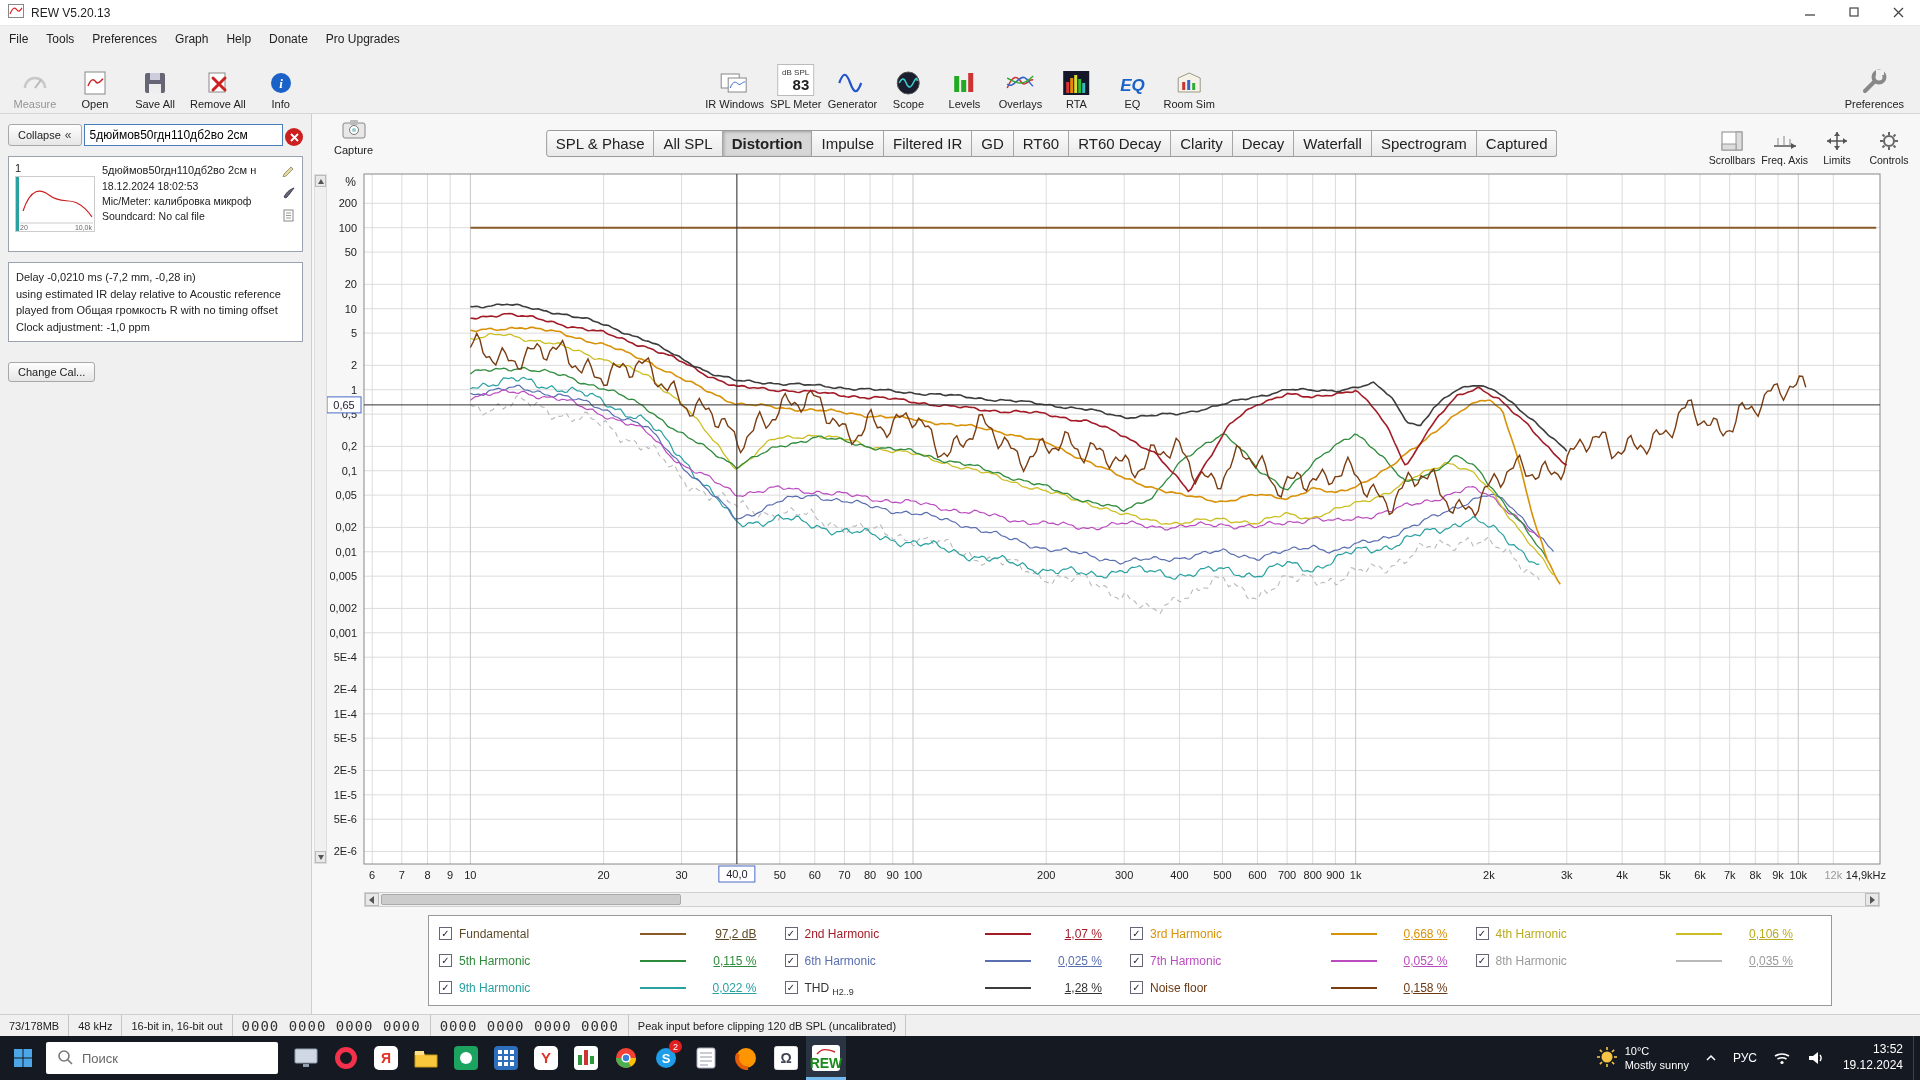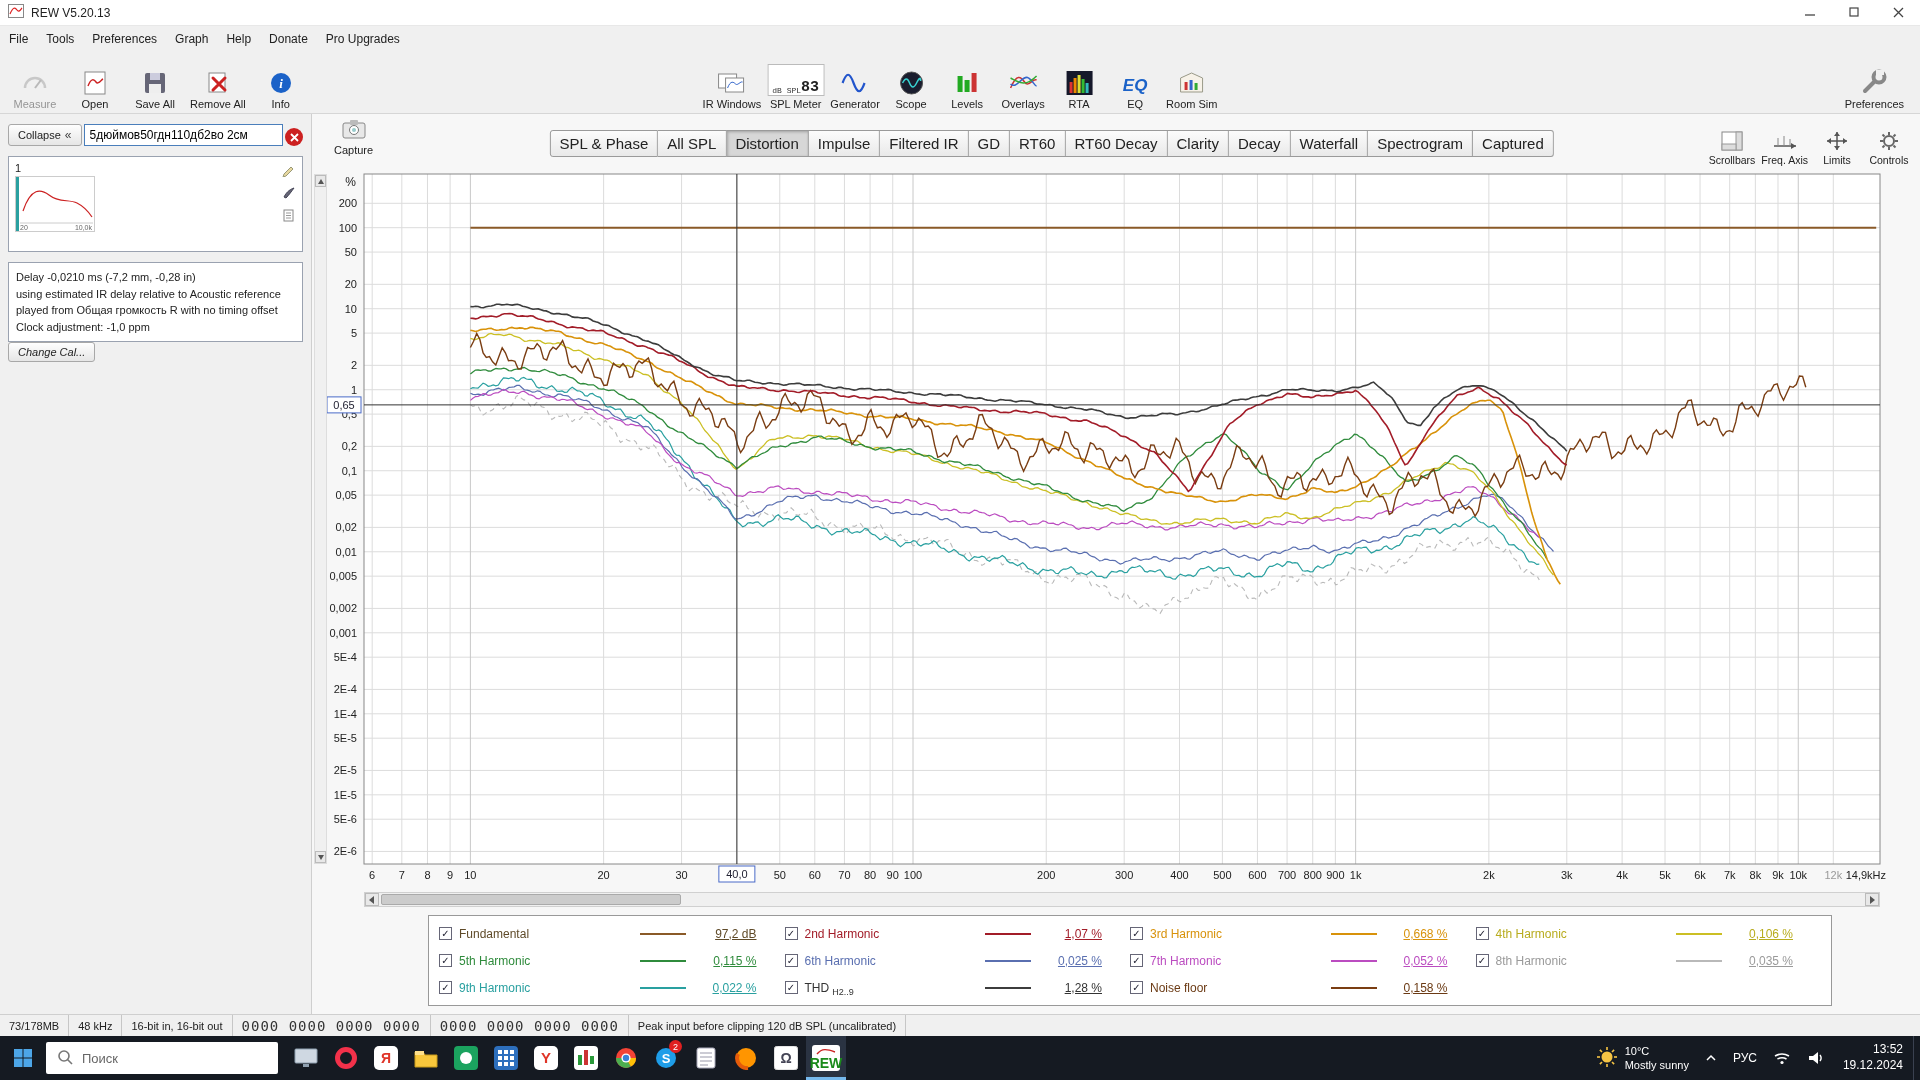--- a/index.html
+++ b/index.html
@@ -16,21 +16,21 @@
   .menu-item { padding:4px 9px; cursor:default; }
 
   
   .toolbar { height:64px; background:#f0f0f0; border-bottom:1px solid #d6d6d6; position:relative; display:flex; align-items:center; flex:0 0 auto;}
   .tb-group-left { display:flex; gap:10px; padding-left:10px; }
   .tb-group-center { position:absolute; left:50%; transform:translateX(-50%); display:flex; gap:6px; }
   .tb-group-right { margin-left:auto; padding-right:16px; }
   .tb-btn { display:flex; flex-direction:column; align-items:center; justify-content:flex-end; gap:2px; font-size:11px; color:#222; min-width:50px; height:56px; }
   .tb-btn .ticon { height:32px; display:flex; align-items:flex-end; justify-content:center; }
   .tb-btn.disabled { opacity:.45; }
-  .spl-box { display:flex; align-items:center; border:1px solid #bbb; background:#fff; padding:0 4px; line-height:1;font-family:Liberation Mono, monospace; }
+  .spl-box { display:flex; flex-direction:column; align-items:center; border:1px solid #bbb; background:#fff; padding:0 4px; line-height:1; }
   .spl-top { font-size:8px; color:#333; padding-top:2px;}
   .spl-val { font-size:15px; font-weight:bold; }
   .eq-glyph { color:#1b62c8; font-weight:bold; font-size:17px; font-style:italic; }
 
   
   .main { flex:1; display:flex; min-height:0; }
   .sidebar { width:312px; background:#f0f0f0; border-right:1px solid #cfcfcf; padding:10px 8px; flex:0 0 auto;}
   .side-row { display:flex; align-items:flex-end; gap:2px; }
   button.std { background:linear-gradient(#fefefe,#e6e6e6); border:1px solid #a8a8a8; border-radius:3px; font-size:11px; padding:3px 9px; color:#222; font-family:"Liberation Sans",sans-serif;}
   .collapse-btn { display:flex; align-items:center; gap:4px; }
@@ -44,31 +44,31 @@
   .thumb { width:80px; height:56px; border:1px solid #ccc; position:relative; background:#fff; }
   .thumb-strip { position:absolute; left:0; top:0; width:3px; height:100%; background:#2aa0a0; }
   .t-min,.t-max { position:absolute; bottom:0; font-size:7px; color:#666; }
   .t-min { left:4px; } .t-max { right:2px; }
   .meas-lines { font-size:10.5px; line-height:1.45; padding-top:1px; min-width:0;}
   .meas-title { font-size:11px; white-space:nowrap; overflow:hidden;}
   .meas-sub { color:#222; white-space:nowrap; overflow:hidden;}
   .meas-icons { margin-left:auto; display:flex; flex-direction:column; gap:4px; align-items:center; }
 
   .info-box { background:#fff; border:1px solid #9aa2b0; margin-top:10px; padding:6px 7px; font-size:11px; line-height:1.5; }
-  .change-cal { margin-top:0;font-style:italic; }
+  .change-cal { margin-top:20px; }
 
   
   .graph-area { flex:1; background:#f7f7f7; position:relative; display:flex; flex-direction:column; min-width:0;}
   .graph-top { height:56px; position:relative; flex:0 0 auto;}
   .capture-btn { position:absolute; left:22px; top:4px; display:flex; flex-direction:column; align-items:center; gap:2px; font-size:11px; }
   .tabs { position:absolute; left:46%; top:16px; transform:translateX(-50%); display:flex; }
   .tab { border:1px solid #9a9a9a; border-left:none; background:linear-gradient(#fcfcfc,#e9e9e9); font-size:15px; padding:4px 9px; white-space:nowrap; }
   .tab:first-child { border-left:1px solid #9a9a9a; border-radius:3px 0 0 3px; }
   .tab:last-child { border-radius:0 3px 3px 0; }
-  .tab.active { background:#d7d7d7; box-shadow:inset 1px 1px 3px rgba(0,0,0,.25); }
+  .tab.active { background:#d7d7d7; box-shadow:inset 1px 1px 3px rgba(0,0,0,.25);font-weight:bold; }
   .graph-right-btns { position:absolute; right:8px; top:2px; display:flex; gap:6px; }
   .graph-right-btns .tb-btn { min-width:46px; height:50px; font-size:10.5px; }
   .chart-wrap { position:relative; height:720px; flex:0 0 auto;}
   #chart-svg { position:absolute; left:0; top:0; }
 
   .v-scroll { position:absolute; left:2px; top:60px; width:13px; height:690px; background:#f0f0f0; border:1px solid #ddd; }
   .v-arr { position:absolute; left:0; width:11px; height:12px; background:#e8e8e8; border:1px solid #bbb; }
   .v-arr.up { top:0; } .v-arr.down { bottom:0; }
   .v-arr::after { content:''; position:absolute; left:2px; border-left:3px solid transparent; border-right:3px solid transparent; }
   .v-arr.up::after { top:3px; border-bottom:5px solid #555; }
@@ -320,20 +320,26 @@
           <div class="meas-num">1</div>
           <div class="thumb">
             <span class="thumb-strip"></span>
             <svg width="78" height="54" viewBox="0 0 78 54" style="position:absolute;left:1px;top:0">
               <path d="M6 34 C14 10 24 12 32 18 C42 26 52 22 60 26 C66 29 71 34 75 40" stroke="#c22" fill="none" stroke-width="1.2"></path>
               <line x1="3" y1="46" x2="76" y2="46" stroke="#ccc"></line>
             </svg>
             <span class="t-min">20</span>
             <span class="t-max">10,0k</span>
           </div>
+        </div>
+        <div class="meas-lines">
+          <div class="meas-title">5дюймов50гдн110дб2во 2см н</div>
+          <div class="meas-sub">18.12.2024 18:02:53</div>
+          <div class="meas-sub">Mic/Meter: калибровка микроф</div>
+          <div class="meas-sub">Soundcard: No cal file</div>
         </div>
         <div class="meas-icons">
           <span><svg width="15" height="15">
                 <path d="M3 12 L10 5 l2 2 L5 14 l-3 1 z" fill="#e8d8a0" stroke="#997"></path>
               </svg></span>
           <span><svg width="15" height="15">
                 <path d="M3 12 C6 6 10 4 13 3 C10 7 8 10 5 13 Z" fill="#667" stroke="#445"></path>
               </svg></span>
           <span><svg width="15" height="15">
                 <rect x="3" y="2" width="9" height="11" fill="#fff" stroke="#888"></rect>

